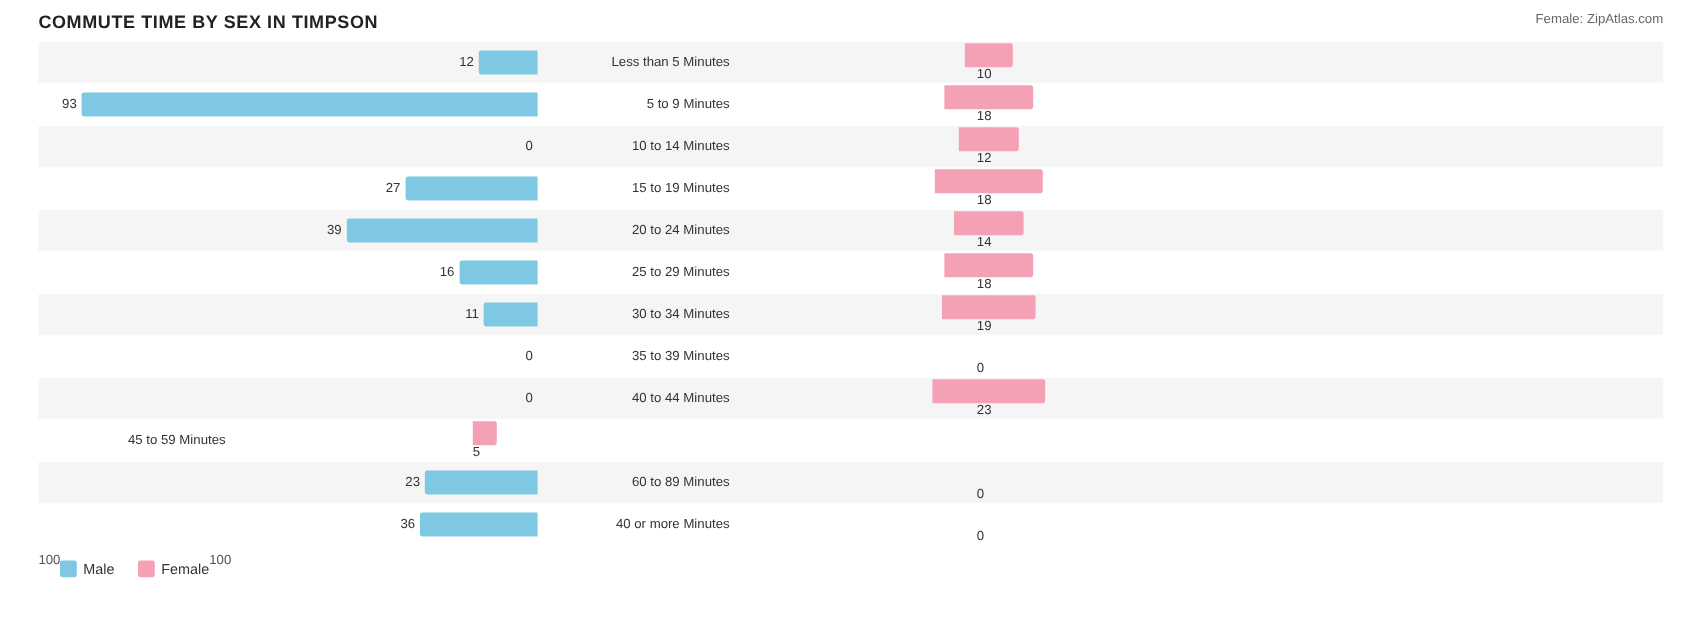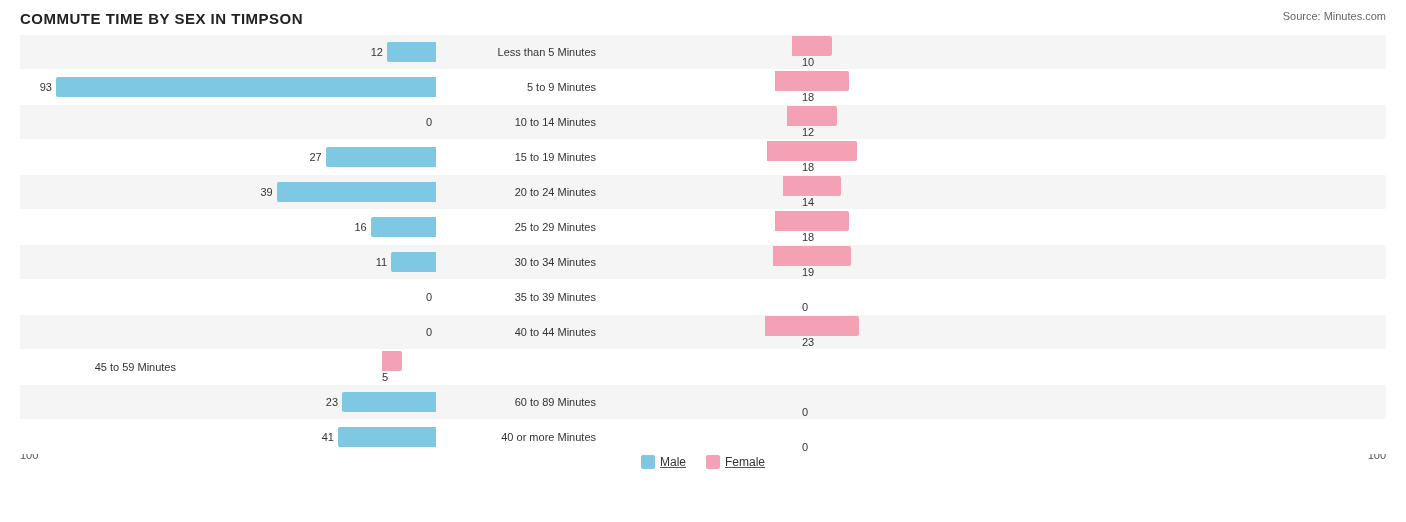--- a/index.html
+++ b/index.html
@@ -6,21 +6,21 @@
     body {
       font-family: Arial, sans-serif;
       background: #fff;
       width: 1406px;
       height: 522px;
       overflow: hidden;
     }
     .chart-container {
       width: 1406px;
       height: 522px;
-      padding: 10px 20px 40px 20px;
+      padding: 10px 20px 40px 32px;
       position: relative;
     }
     .chart-title {
       font-size: 15px;
       font-weight: bold;
       text-transform: uppercase;
       letter-spacing: 0.5px;
       color: #222;
       margin-bottom: 8px;
     }
@@ -95,41 +95,40 @@
       color: #333;
       margin-left: 4px;
       min-width: 24px;
     }
     .legend {
       display: flex;
       justify-content: center;
       align-items: center;
       gap: 20px;
       margin-top: 6px;
-      text-decoration: underline;
     }
     .legend-item {
       display: flex;
       align-items: center;
       gap: 5px;
       font-size: 12px;
       color: #333;
     }
     .legend-box {
       width: 14px;
       height: 14px;
       border-radius: 2px;
     }
   </style>
 </head>
 <body>
 
 <div class="chart-container">
   <div class="chart-title">COMMUTE TIME BY SEX IN TIMPSON</div>
-  <div class="source">Source: Minutes.com</div>
+  <div class="source">Female: ZipAtlas.com</div>
 
   <div class="chart-area" id="chart-area">
   <div class="row">
     <div class="left-section">
       <span class="left-value">12</span>
       <div class="left-bar" style="width:49.03225806451613px;"></div>
     </div>
     <div class="label-section">Less than 5 Minutes</div>
     <div class="right-section">
       <div class="right-bar" style="width:40.86021505376344px;"></div>
@@ -237,32 +236,32 @@
       <div class="left-bar" style="width:93.97849462365592px;"></div>
     </div>
     <div class="label-section">60 to 89 Minutes</div>
     <div class="right-section">
       <div class="right-bar" style="width:0px;"></div>
       <span class="right-value">0</span>
     </div>
   </div>
       <div class="row">
     <div class="left-section">
-      <span class="left-value">41</span>
+      <span class="left-value">36</span>
       <div class="left-bar" style="width:98.06451612903226px;"></div>
     </div>
     <div class="label-section">40 or more Minutes</div>
     <div class="right-section">
       <div class="right-bar" style="width:0px;"></div>
       <span class="right-value">0</span>
     </div>
   </div>
     </div>
 
-  <div style="display:flex; justify-content:space-between; padding: 0 0px; font-size:11px; color:#555; margin-top:2px;">
+  <div style="display:flex; justify-content:flex-start; padding: 0 0px; font-size:11px; color:#555; margin-top:14px;">
     <span>100</span>
     <div class="legend">
       <div class="legend-item">
         <div class="legend-box" style="background:#7ec8e3;"></div>
         <span>Male</span>
       </div>
       <div class="legend-item">
         <div class="legend-box" style="background:#f4a0b5;"></div>
         <span>Female</span>
       </div>

